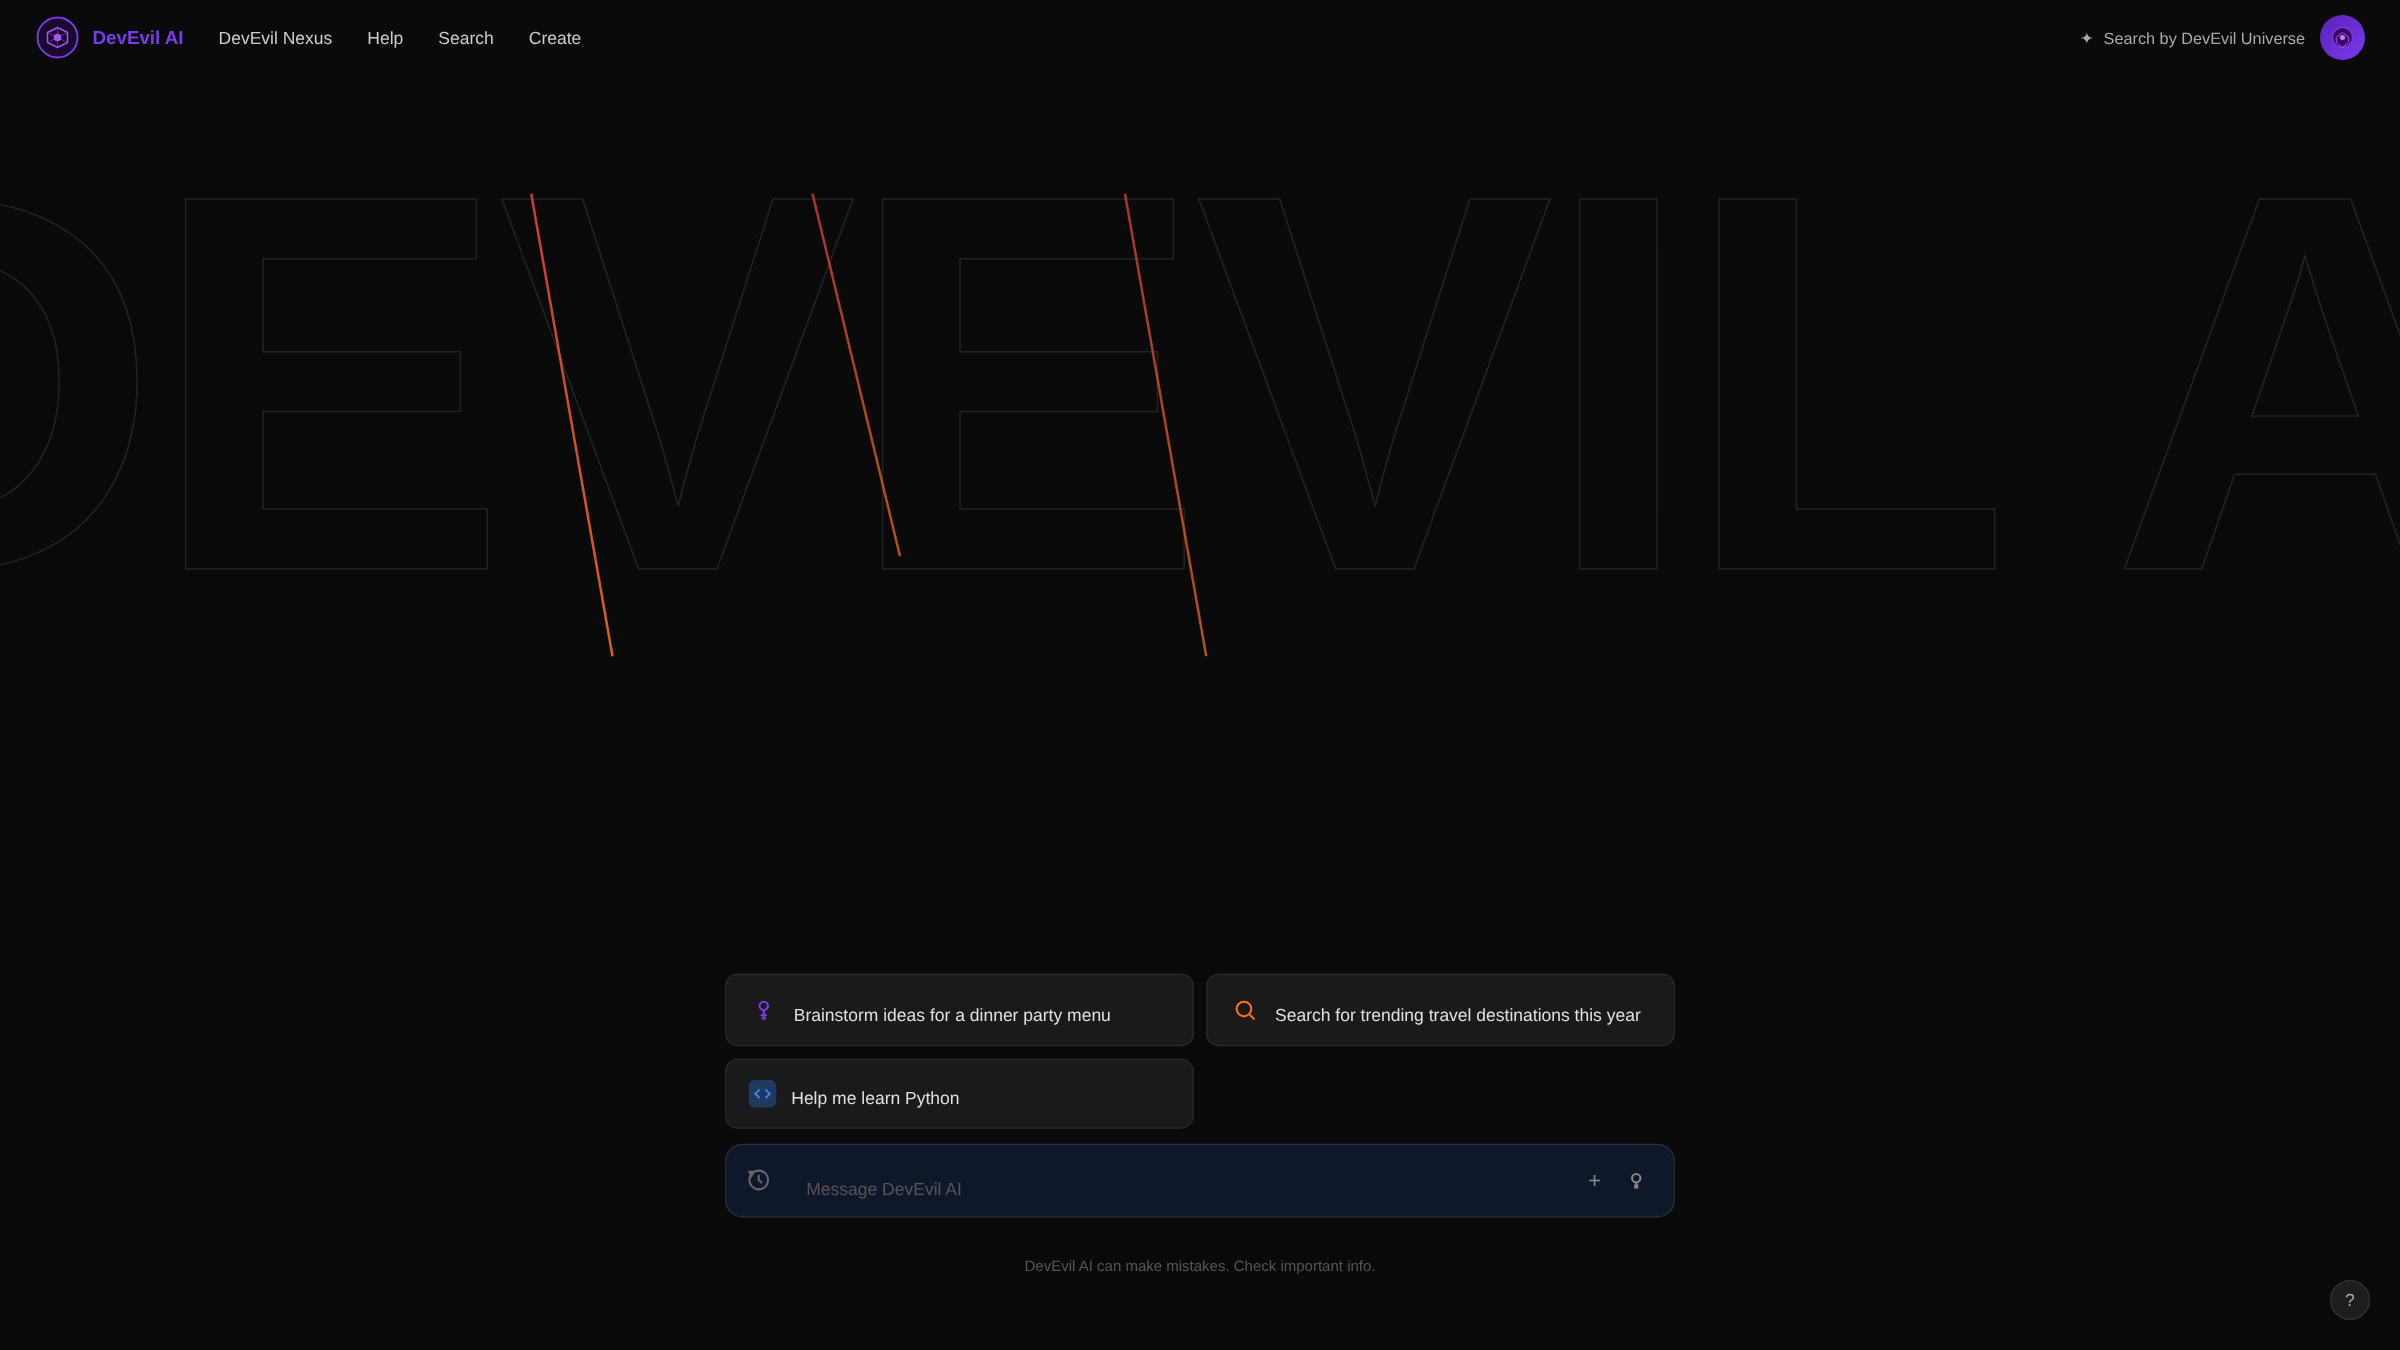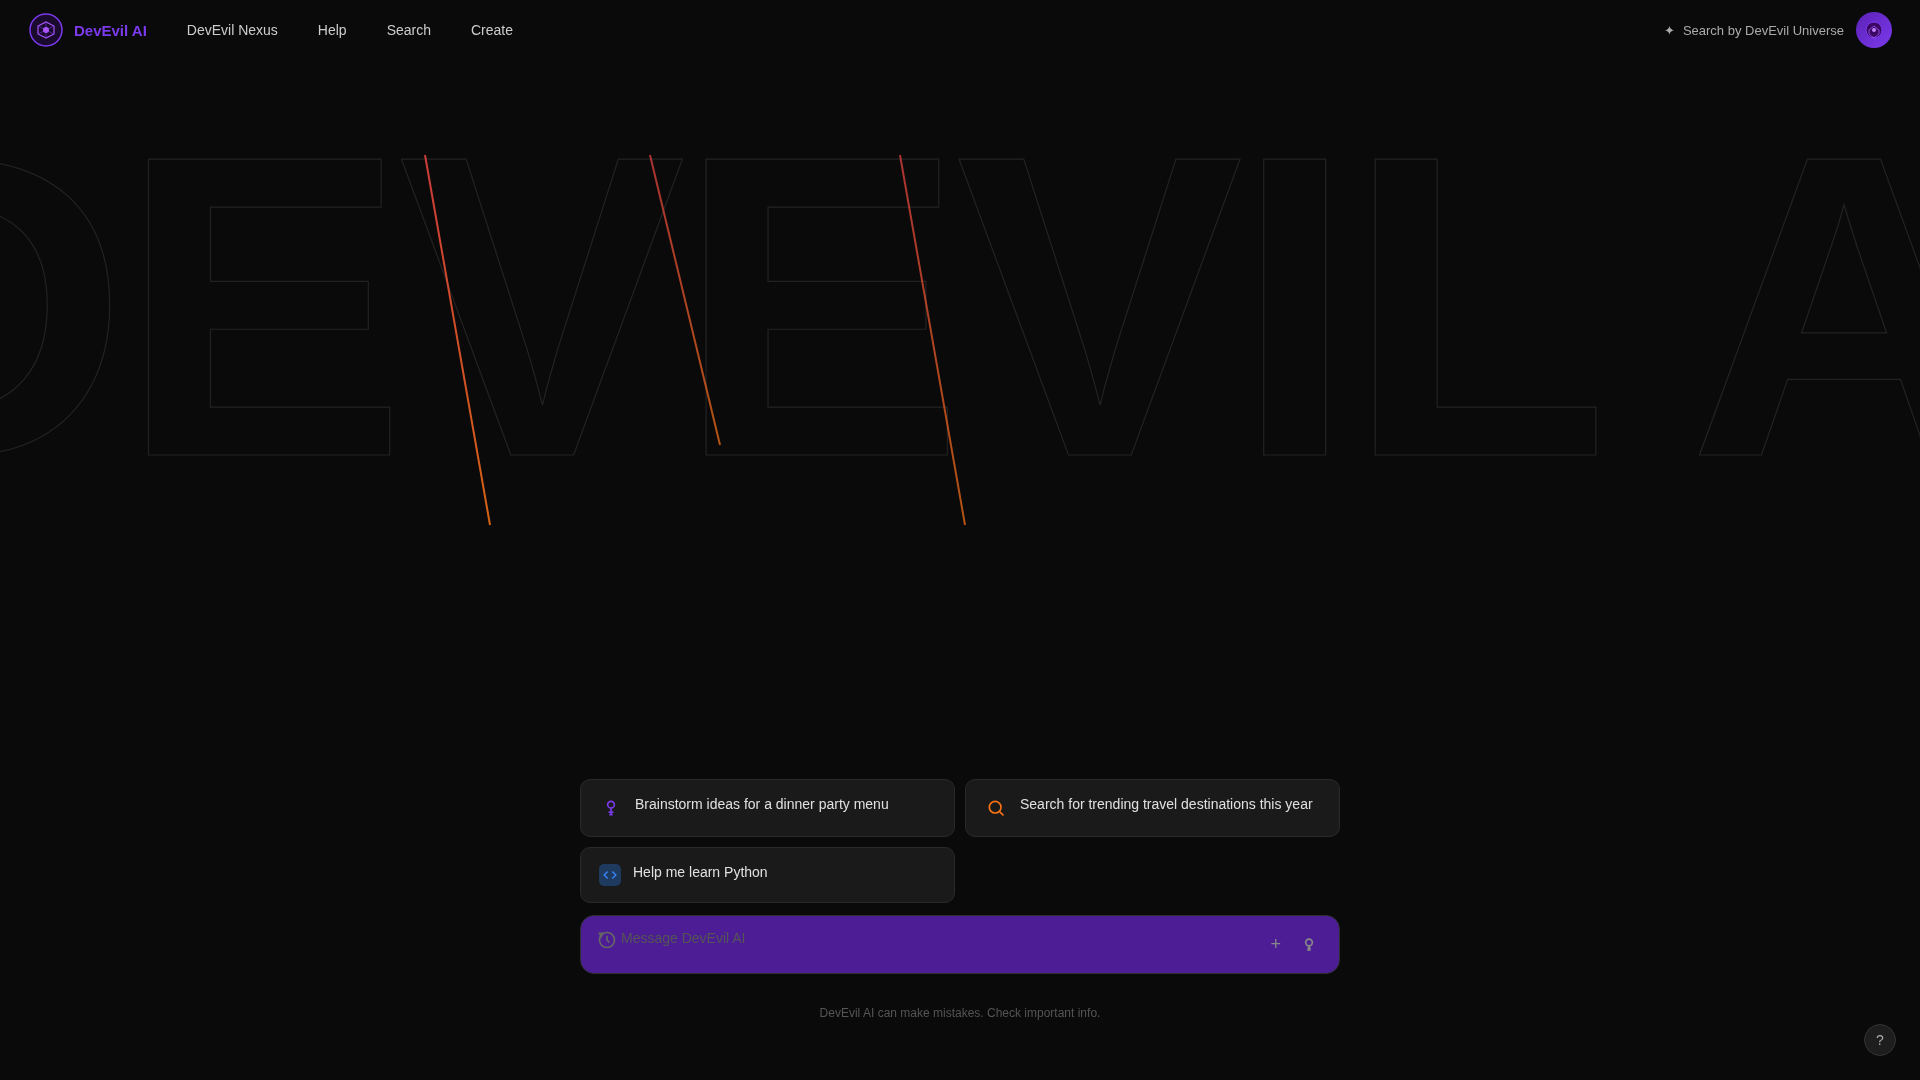--- a/index.html
+++ b/index.html
@@ -51,21 +51,20 @@
       font-size: 15px;
       text-decoration: none;
       cursor: pointer;
     }
 
     .nav-link {
       color: #cccccc;
       font-size: 14px;
       text-decoration: none;
       cursor: pointer;
-      margin-left: 12px;
     }
 
     .navbar-right {
       display: flex;
       align-items: center;
       gap: 12px;
     }
 
     .powered-by {
       display: flex;
@@ -105,21 +104,21 @@
       gap: 10px;
       width: 100%;
     }
 
     .suggestion-card {
       background: #1a1a1a;
       border: 1px solid #2a2a2a;
       border-radius: 10px;
       padding: 16px 18px;
       display: flex;
-      align-items: flex-start;
+      align-items: flex-end;
       gap: 12px;
       cursor: pointer;
       transition: background 0.2s;
       font-size: 14px;
       color: #e0e0e0;
     }
 
     .suggestion-icon {
       width: 24px;
       height: 24px;
@@ -147,27 +146,27 @@
       color: #f97316;
     }
 
     .icon-wand {
       color: #a855f7;
     }
 
     
     .chat-input-container {
       width: 100%;
-      background: #4c1d95;
+      background: #0f172a;
       border: 1px solid #2f2f2f;
       border-radius: 14px;
       padding: 14px 16px;
       display: flex;
-      align-items: flex-start;
-      gap: 4px;
+      align-items: flex-end;
+      gap: 28px;
     }
 
     .chat-input-icon {
       color: #666;
       font-size: 18px;
       flex-shrink: 0;
     }
 
     .chat-input {
       flex: 1;

